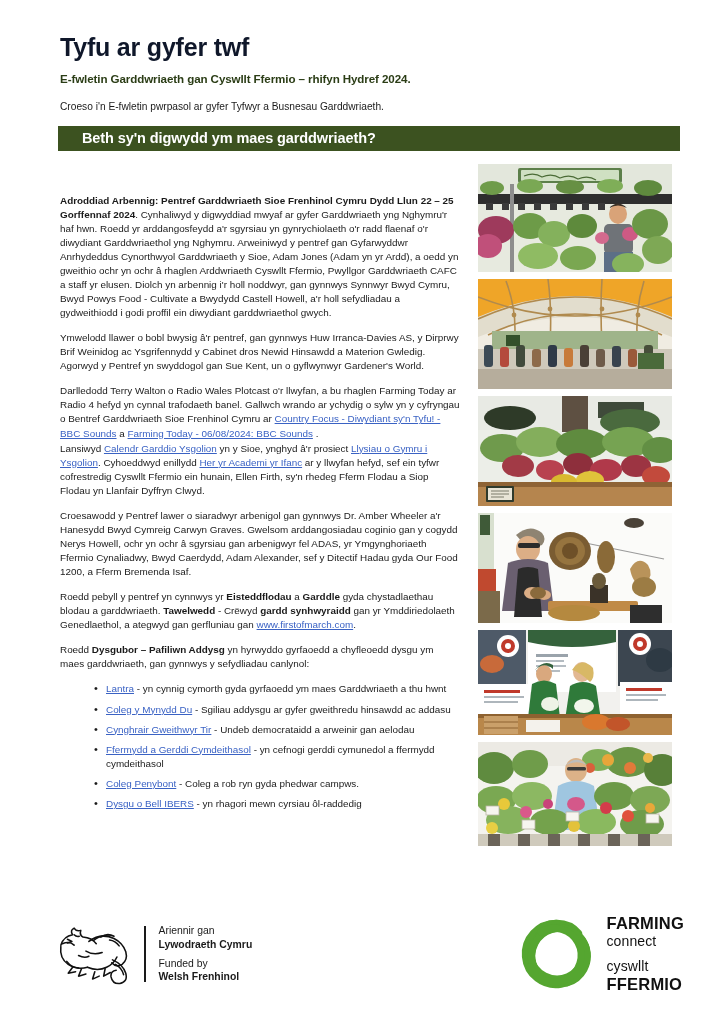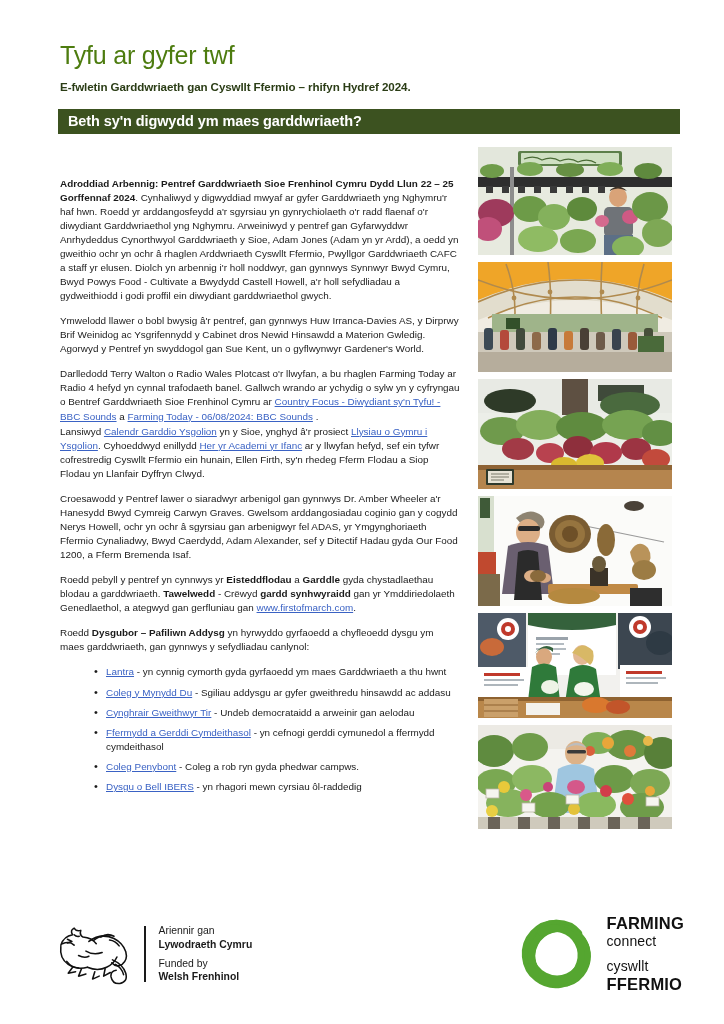--- a/index.html
+++ b/index.html
@@ -23,46 +23,46 @@
     padding: 0;
     background: #ffffff;
   }
 
   
   .header {
     padding: 34px 44px 0 60px;
   }
   .doc-title {
     font-size: 25px;
-    font-weight: normal;
-    color: #4d7c0f;
+    font-weight: bold;
+    color: #0f172a;
     letter-spacing: -0.2px;
     line-height: 1.05;
-    margin: 8px 0 5px 0;
+    margin: 0 0 5px 0;
   }
   .doc-subtitle {
     font-size: 11.6px;
     font-weight: bold;
     color: #2b3d16;
     margin: 12px 0 16px 0;
     letter-spacing: -0.1px;
   }
   .intro-line {
     font-size: 10.2px;
     color: #1a1a1a;
     margin: 0 0 14px 0;
   }
 
   
   .section-banner {
     background: #3c5220;
     color: #ffffff;
     font-size: 14.5px;
     font-weight: bold;
-    padding: 4px 0 5px 10px;
+    padding: 4px 0 5px 24px;
     margin: 0 44px 0 58px;
     letter-spacing: -0.1px;
   }
 
   
   .body-wrap {
     display: flex;
     align-items: center;
     padding: 13px 0 0 0;
   }
@@ -183,20 +183,21 @@
   .fc-text .gap   { display: block; height: 8px; }
 </style>
 </head>
 <body>
 
 <div class="page">
 
   <div class="header">
     <h1 class="doc-title">Tyfu ar gyfer twf</h1>
     <div class="doc-subtitle">E-fwletin Garddwriaeth gan Cyswllt Ffermio – rhifyn Hydref 2024.</div>
+    <div class="intro-line">Croeso i'n E-fwletin pwrpasol ar gyfer Tyfwyr a Busnesau Garddwriaeth.</div>
   </div>
 
   <div class="section-banner">Beth sy'n digwydd ym maes garddwriaeth?</div>
 
   <div class="body-wrap">
 
     <div class="text-col">
 
       <p class="para"><span class="lead-bold">Adroddiad Arbennig: Pentref Garddwriaeth Sioe Frenhinol Cymru Dydd Llun 22 – 25 Gorffennaf 2024</span><span>. Cynhaliwyd y digwyddiad mwyaf ar gyfer Garddwriaeth yng Nghymru'r haf hwn. Roedd yr arddangosfeydd a'r sgyrsiau yn gynrychiolaeth o'r radd flaenaf o'r diwydiant Garddwriaethol yng Nghymru. Arweiniwyd y pentref gan Gyfarwyddwr Anrhydeddus Cynorthwyol Garddwriaeth y Sioe, Adam Jones (Adam yn yr Ardd), a oedd yn gweithio ochr yn ochr â rhaglen Arddwriaeth Cyswllt Ffermio, Pwyllgor Garddwriaeth CAFC a staff yr elusen. Diolch yn arbennig i'r holl noddwyr, gan gynnwys Synnwyr Bwyd Cymru, Bwyd Powys Food - Cultivate a Bwydydd Castell Howell, a'r holl sefydliadau a gydweithiodd i godi proffil ein diwydiant garddwriaethol gwych.</span></p>
 

